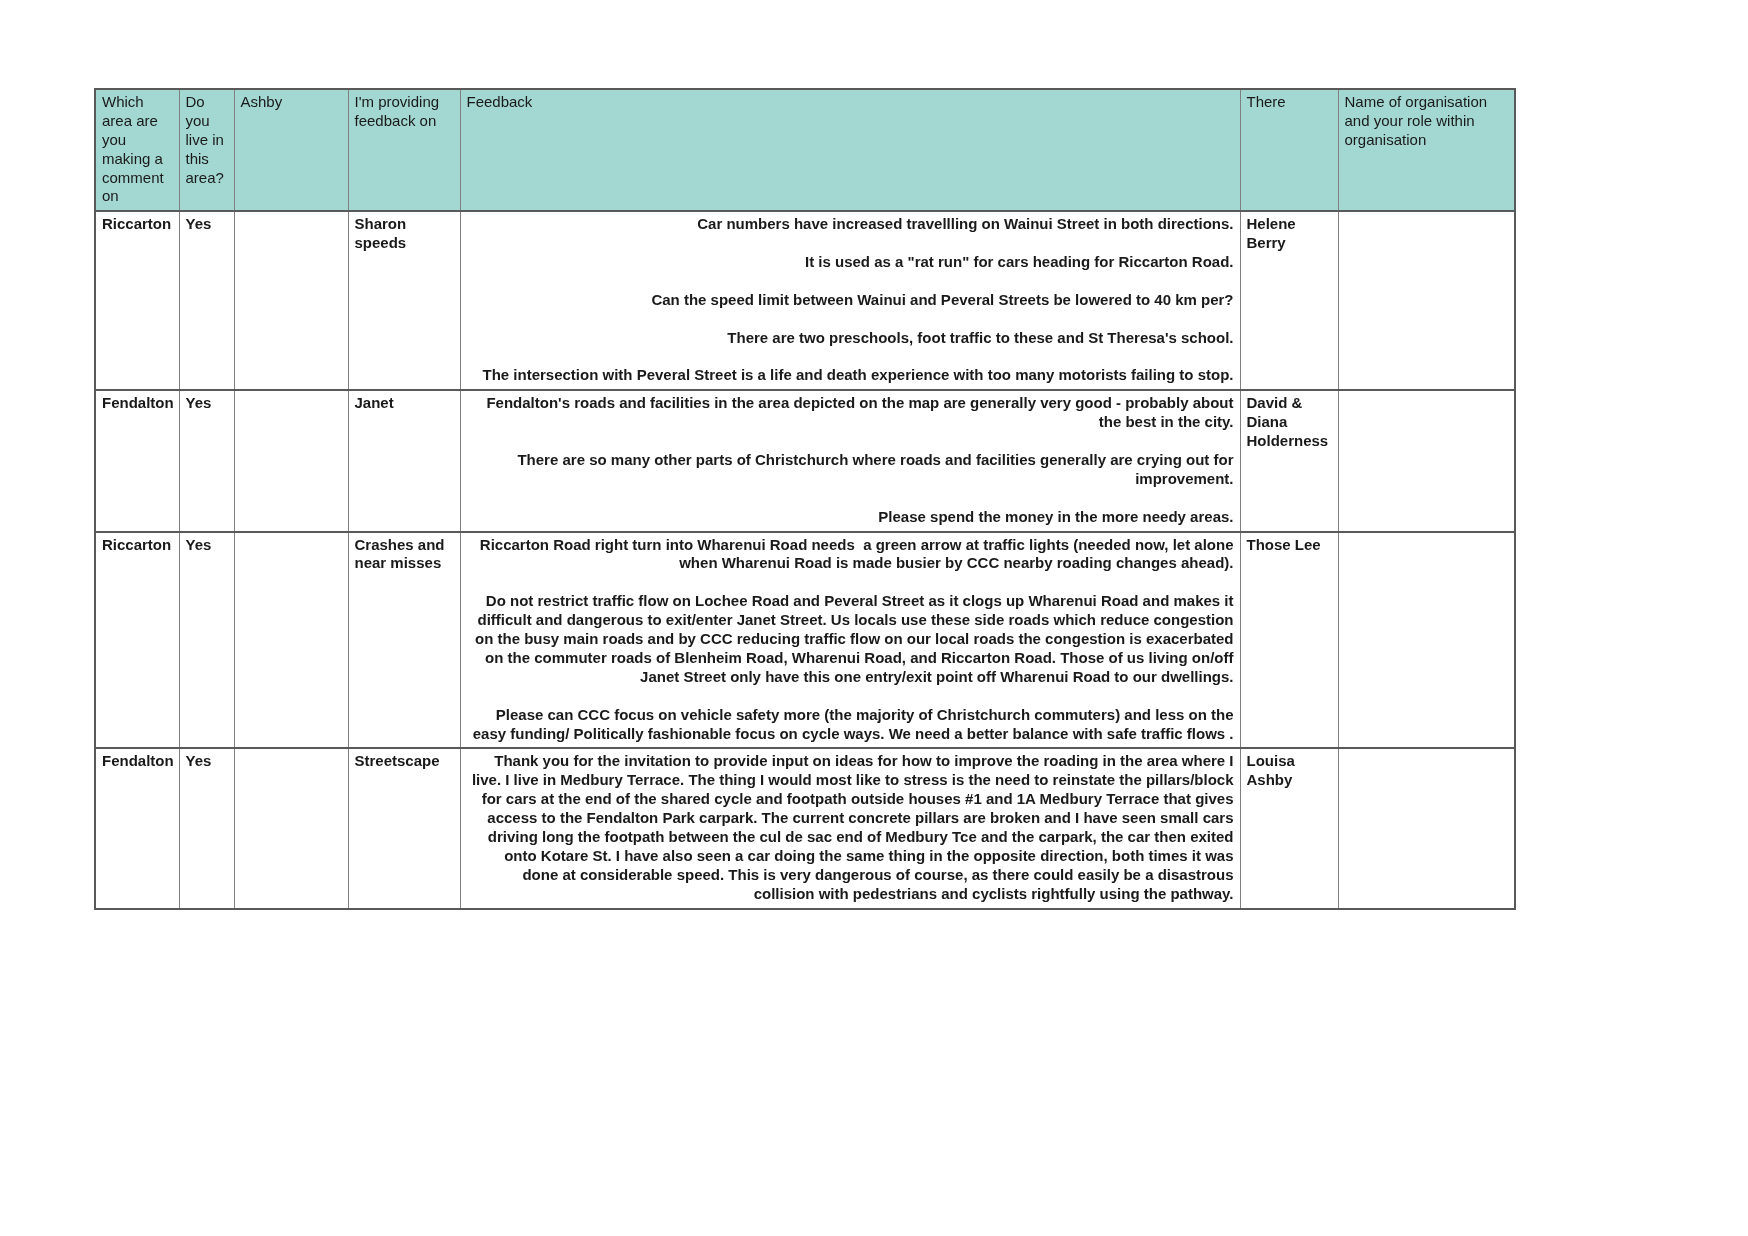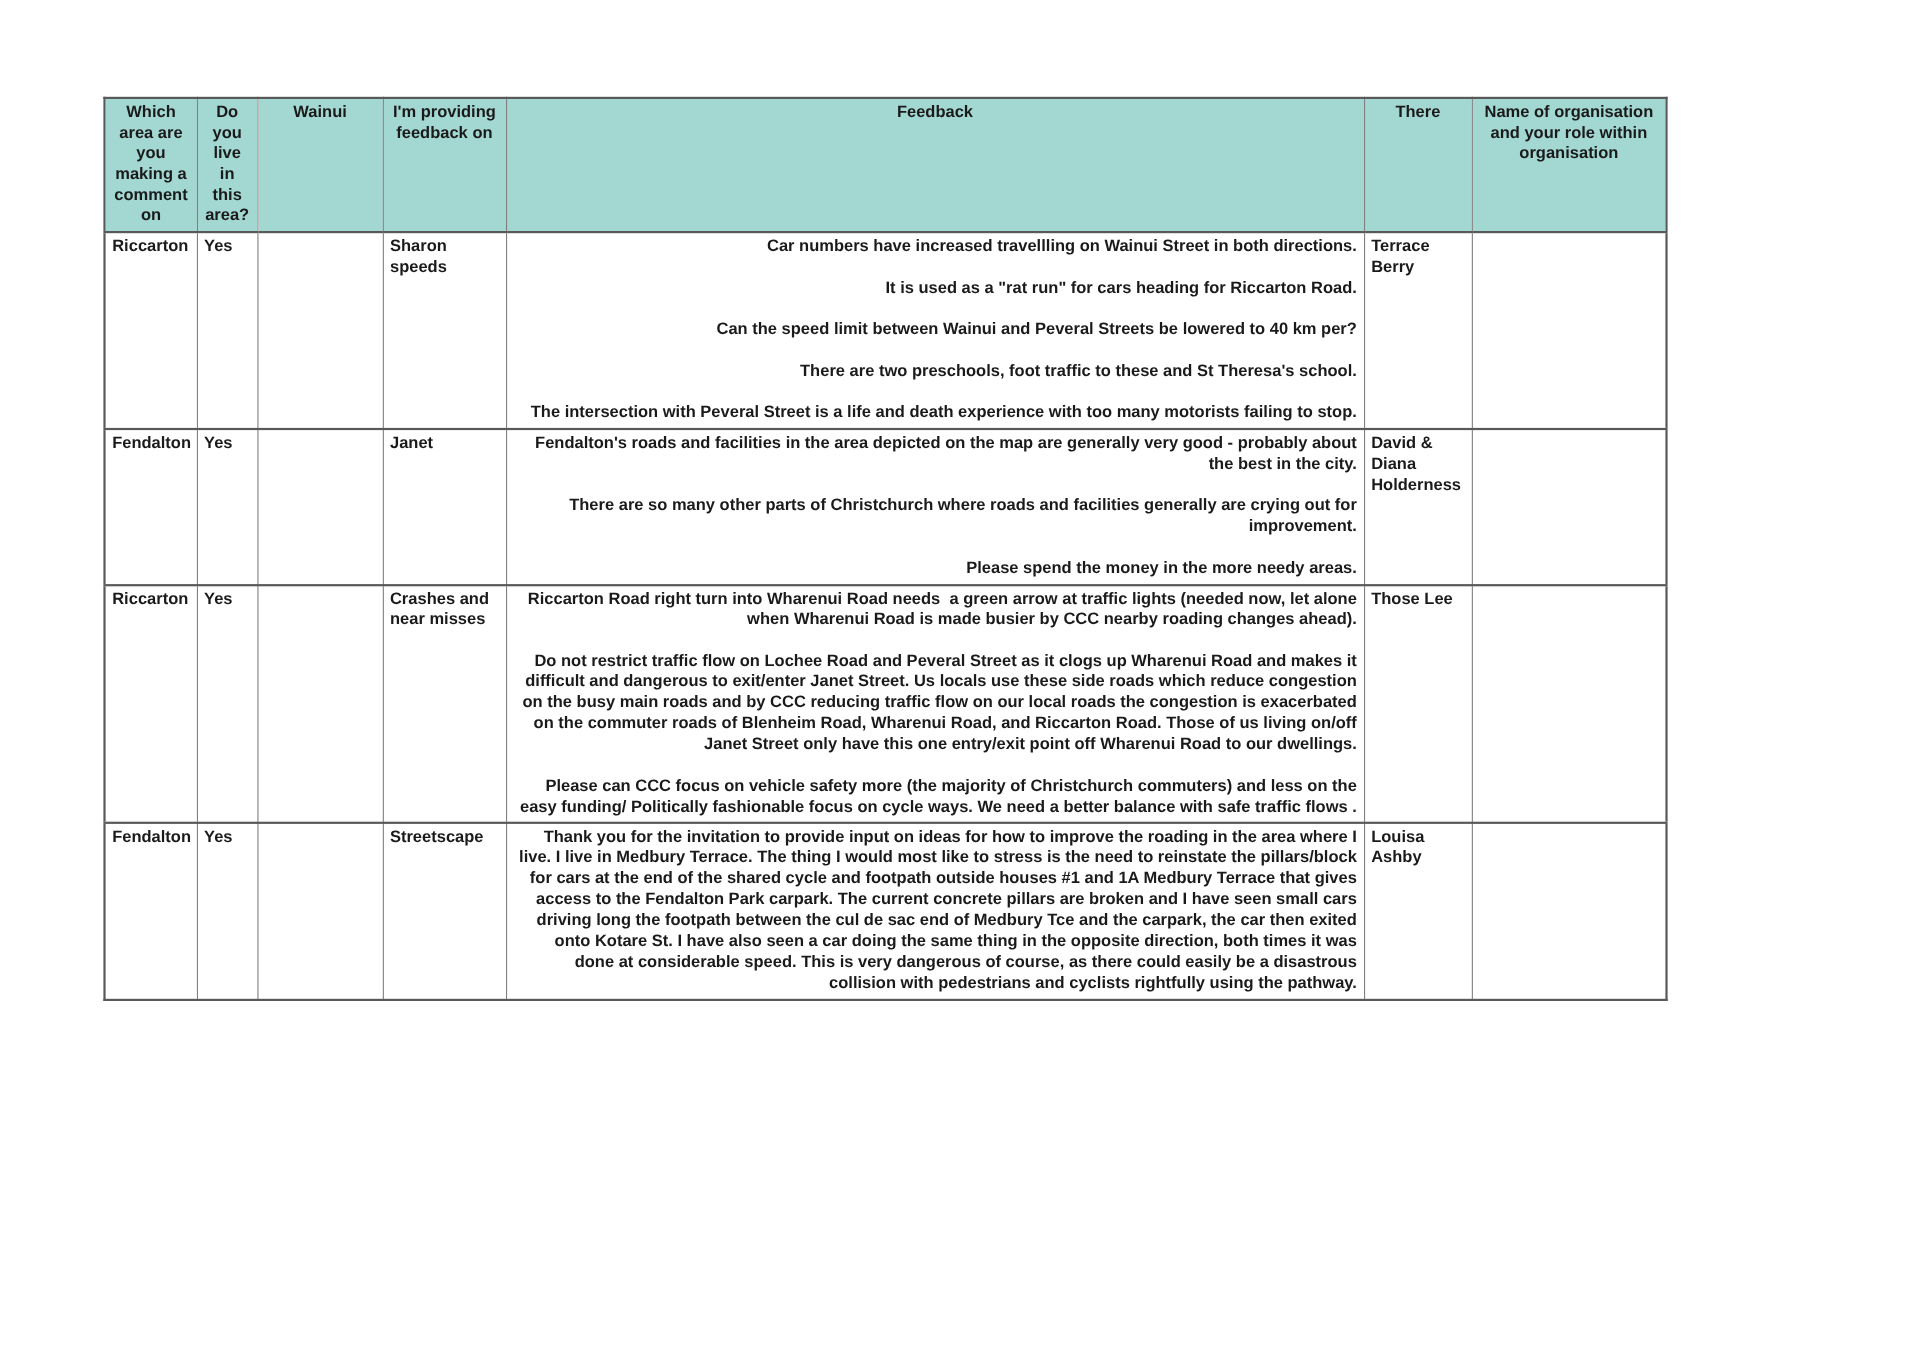--- a/index.html
+++ b/index.html
@@ -33,22 +33,22 @@
     vertical-align:top;
     padding:3px 6px 4px 6px;
     overflow:hidden;
   }
   table.feedback tbody tr{
     border-top:2px solid var(--heavy-border);
     font-weight:bold;
   }
   table.feedback thead th{
     background:var(--header-bg);
-    text-align:center;
-    font-weight:bold;
+    text-align:left;
+    font-weight:normal;
     border-bottom:2px solid var(--heavy-border);
     margin-left:16px;
   }
   td.cell-feedback{
     white-space:pre-wrap;
     text-align:right;
   }
 </style>
 </head>
 <body>
@@ -61,21 +61,21 @@
       <col style="width:114px">
       <col style="width:112px">
       <col style="width:780px">
       <col style="width:98px">
       <col style="width:177px">
     </colgroup>
     <thead>
       <tr>
         <th>Which area are you making a comment on</th>
         <th>Do you live in this area?</th>
-        <th>Wainui</th>
+        <th>Ashby</th>
         <th>I'm providing feedback on</th>
         <th>Feedback</th>
         <th>There</th>
         <th>Name of organisation and your role within organisation</th>
       </tr>
     </thead>
     <tbody>
       <tr>
         <td class="cell-area">Riccarton</td>
         <td class="cell-live">Yes</td>
@@ -83,21 +83,21 @@
         <td class="cell-topic">Sharon speeds</td>
         <td class="cell-feedback">Car numbers have increased travellling on Wainui Street in both directions.
 
 It is used as a "rat run" for cars heading for Riccarton Road.
 
 Can the speed limit between Wainui and Peveral Streets be lowered to 40 km per?
 
 There are two preschools, foot traffic to these and St Theresa's school.
 
 The intersection with Peveral Street is a life and death experience with too many motorists failing to stop.</td>
-        <td class="cell-name">Terrace Berry</td>
+        <td class="cell-name">Helene Berry</td>
         <td class="cell-organisation"></td>
       </tr>
       <tr>
         <td class="cell-area">Fendalton</td>
         <td class="cell-live">Yes</td>
         <td class="cell-suburb"></td>
         <td class="cell-topic">Janet</td>
         <td class="cell-feedback">Fendalton's roads and facilities in the area depicted on the map are generally very good - probably about the best in the city.
 
 There are so many other parts of Christchurch where roads and facilities generally are crying out for improvement.

